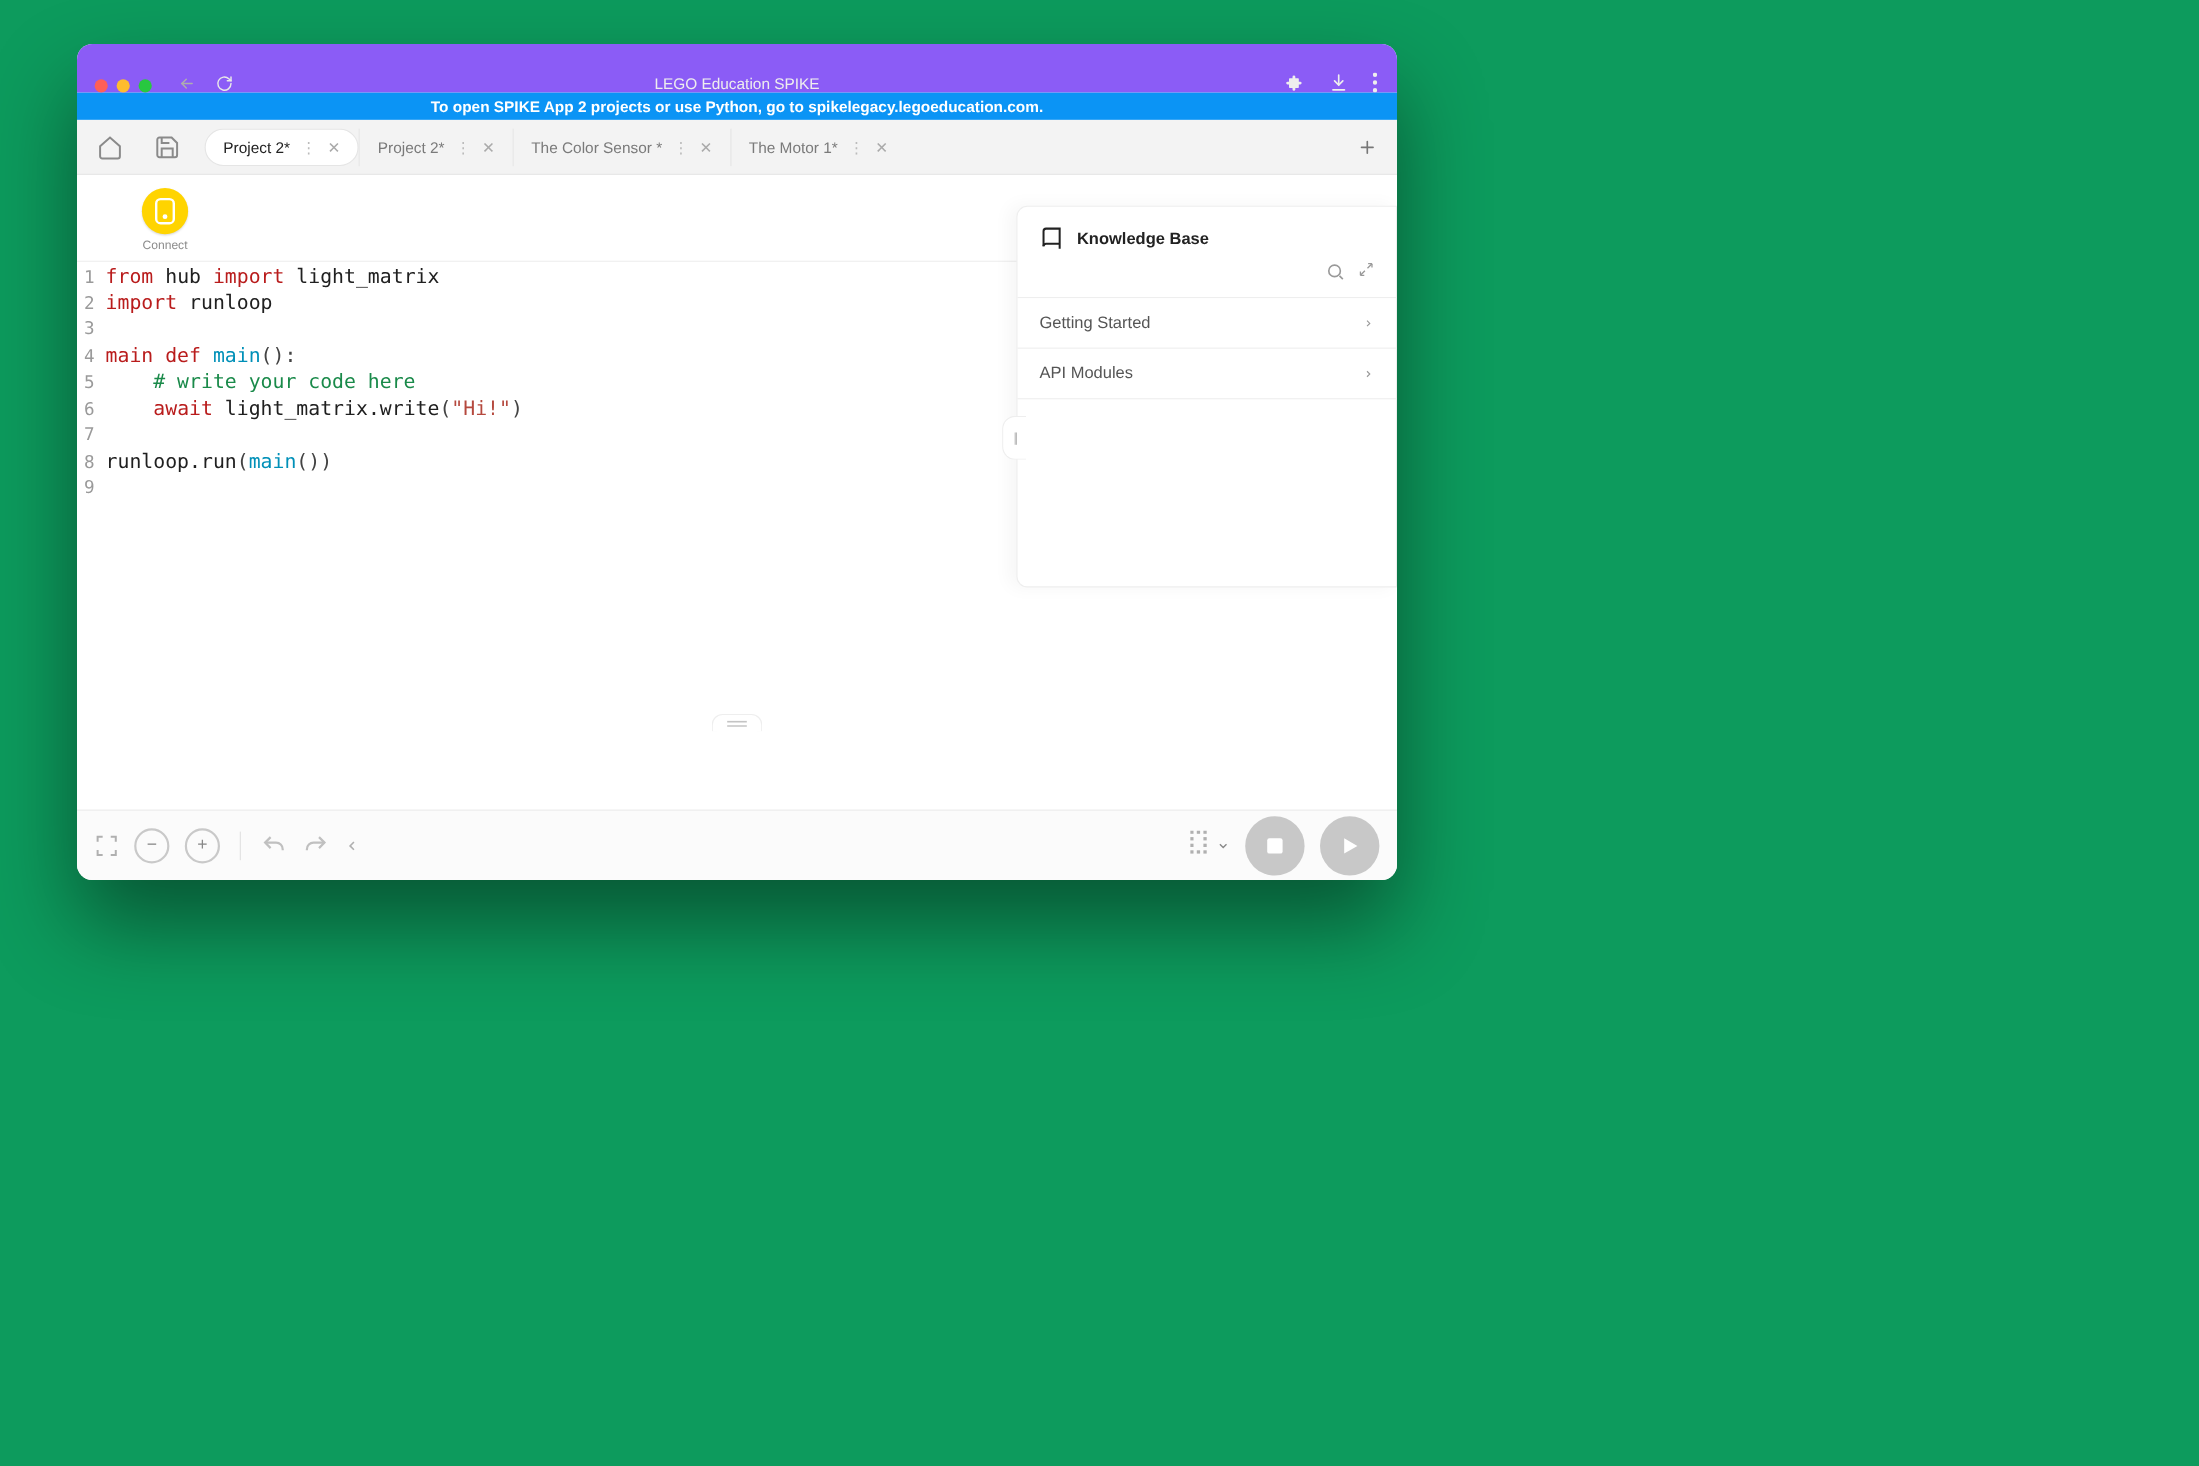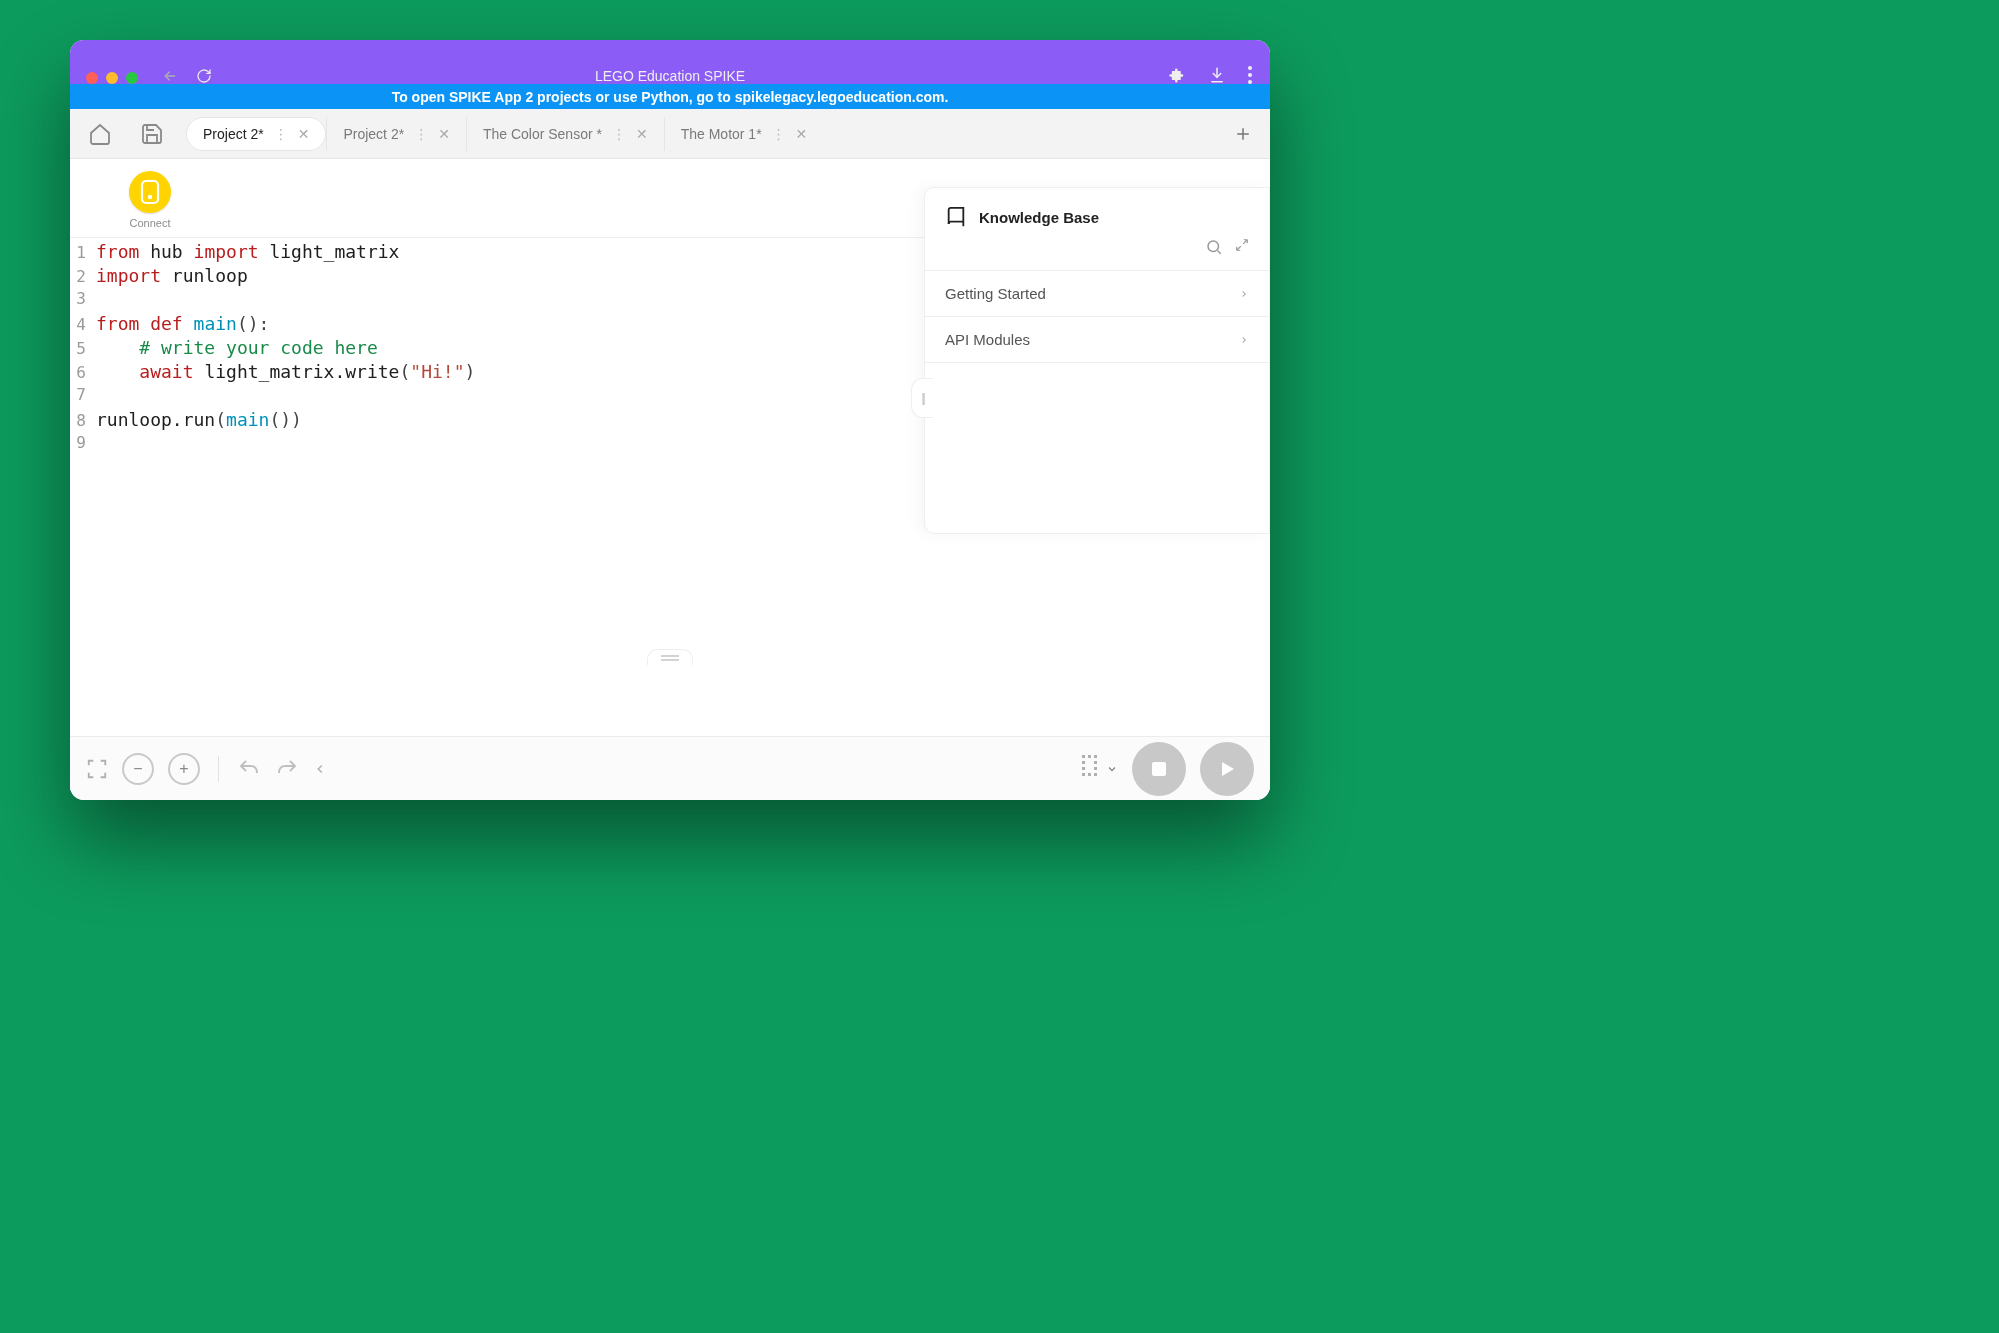--- a/index.html
+++ b/index.html
@@ -174,21 +174,21 @@
         <div class="line">
           <div class="gut">2</div>
           <div class="src"><span class="kw">import </span><span class="id">runloop</span></div>
         </div>
         <div class="line">
           <div class="gut">3</div>
           <div class="src"></div>
         </div>
         <div class="line">
           <div class="gut">4</div>
-          <div class="src"><span class="kw">from def </span><span class="fn">main</span><span class="pn">()</span><span class="pn">:</span></div>
+          <div class="src"><span class="kw">main def </span><span class="fn">main</span><span class="pn">()</span><span class="pn">:</span></div>
         </div>
         <div class="line">
           <div class="gut">5</div>
           <div class="src"><span class="cm">    # write your code here</span></div>
         </div>
         <div class="line">
           <div class="gut">6</div>
           <div class="src"><span class="id">    </span><span class="kw">await </span><span class="id">light_matrix.write</span><span class="pn">(</span><span class="str">"Hi!"</span><span class="pn">)</span></div>
         </div>
         <div class="line">

